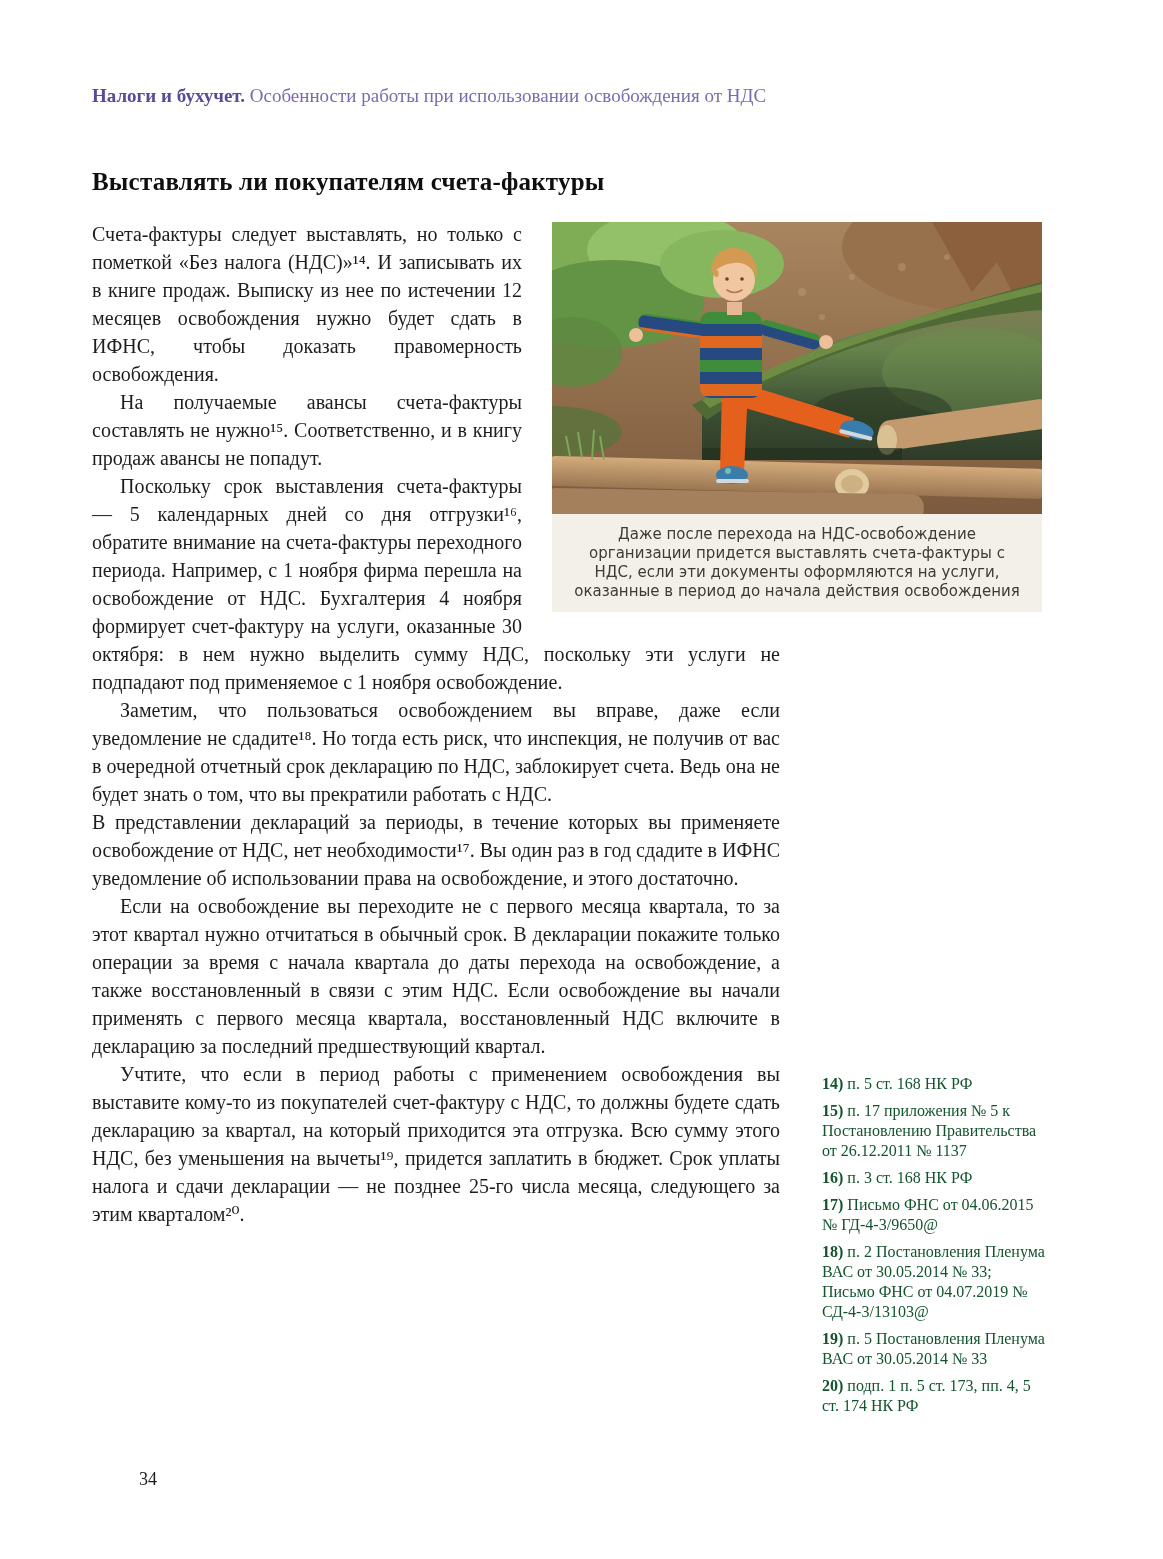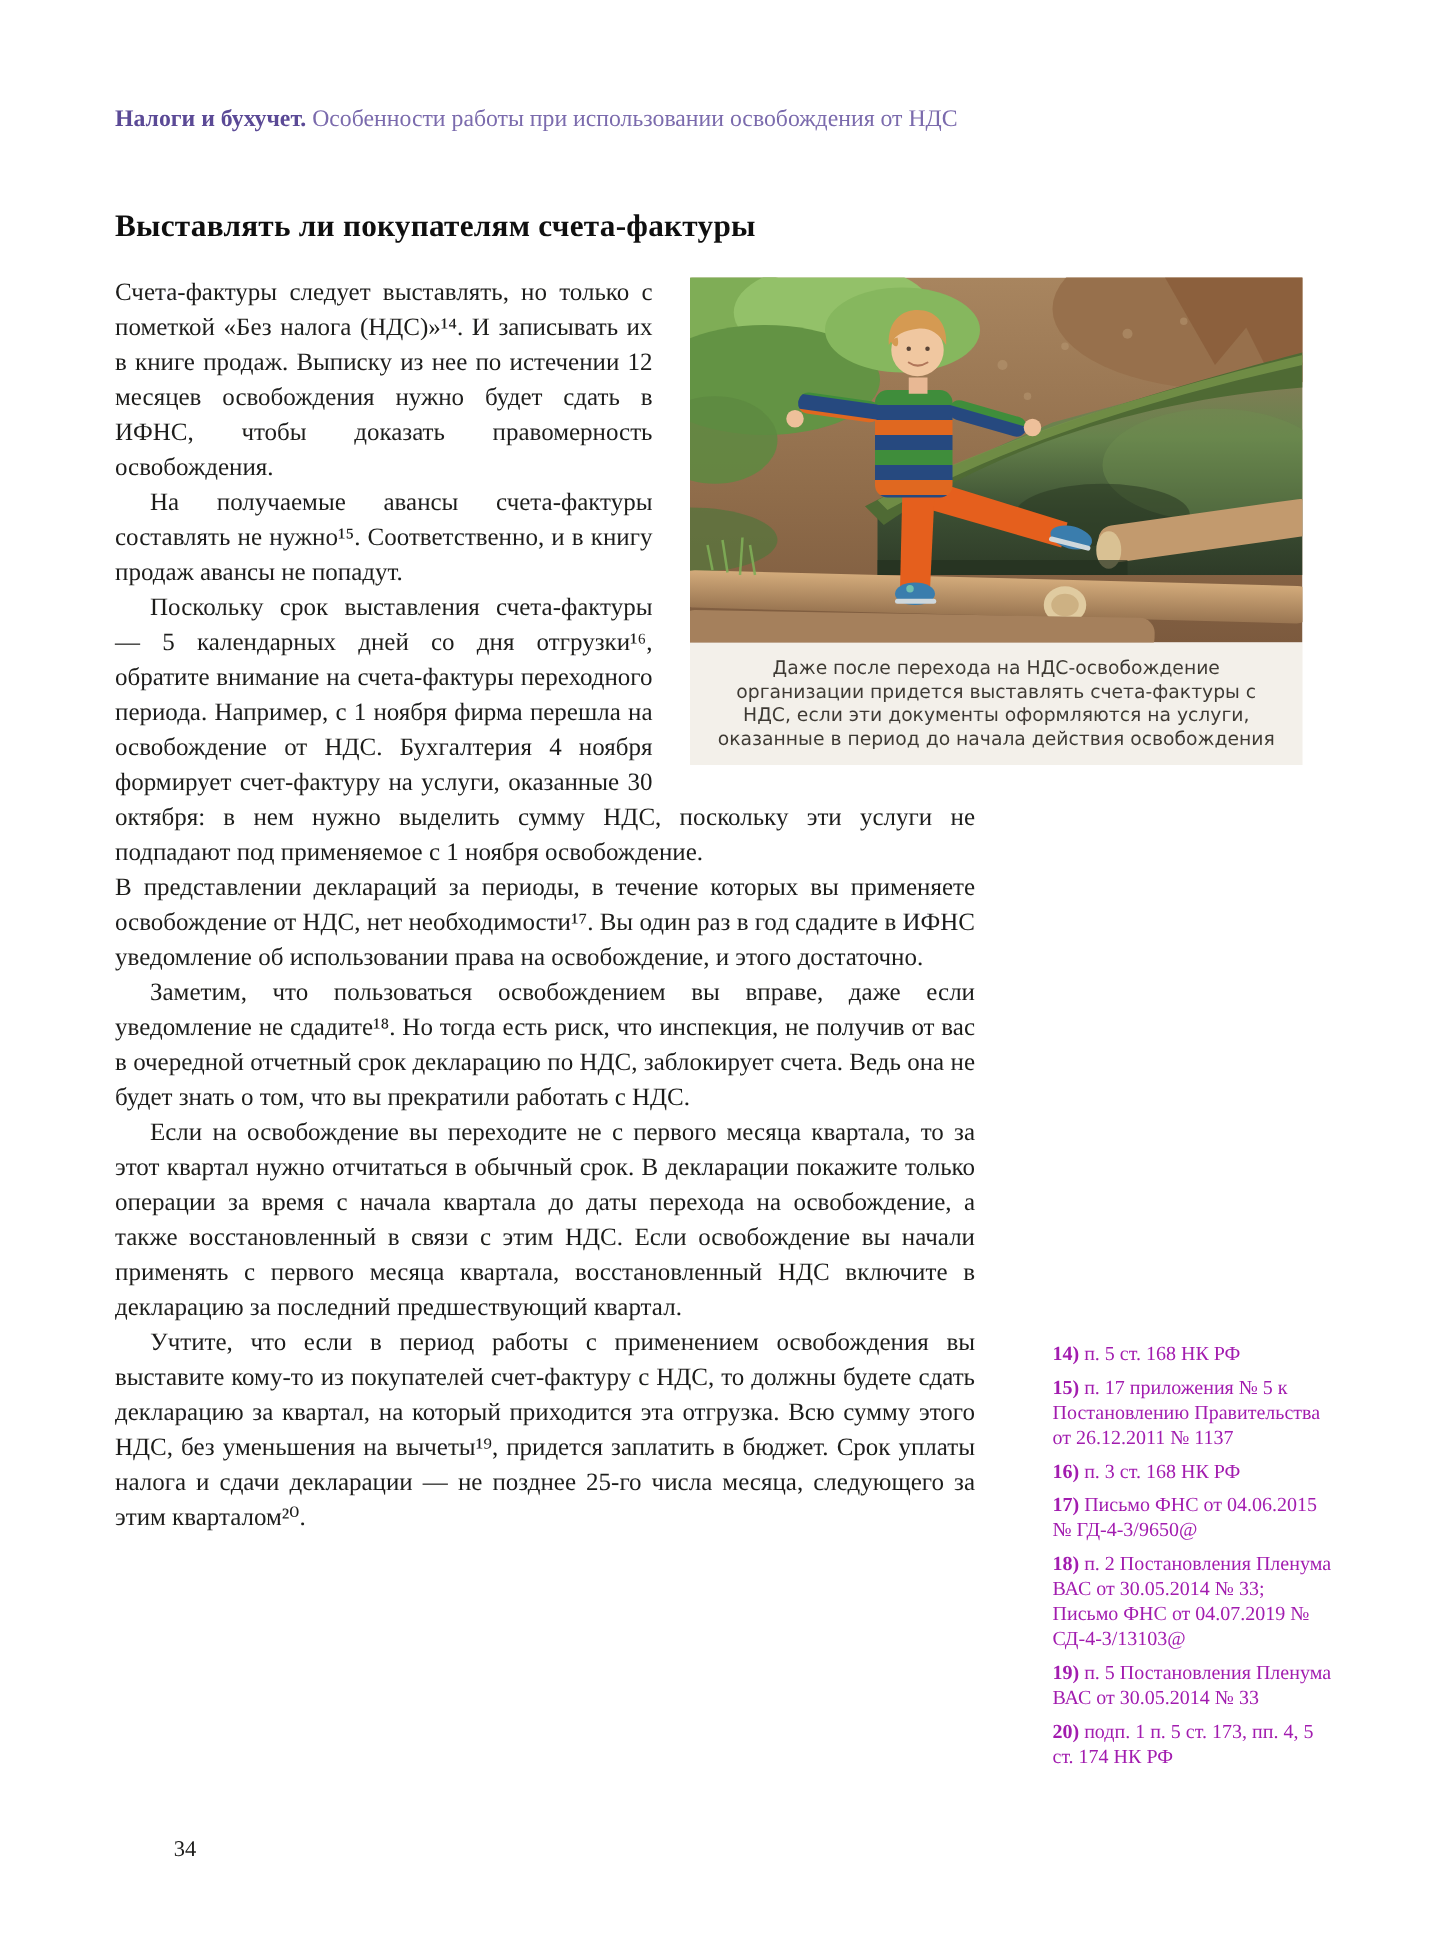--- a/index.html
+++ b/index.html
@@ -58,26 +58,26 @@
     color: #3e3a34;
     font-family: "DejaVu Sans", "Liberation Sans", sans-serif;
     font-size: 15px;
     line-height: 19px;
     padding: 11px 16px;
     text-align: center;
     hyphens: none;
   }
   aside.footnotes {
     position: absolute;
-    left: 842px;
+    left: 822px;
     top: 1074px;
     width: 225px;
     font-size: 16px;
     line-height: 20px;
-    color: #a21caf;
+    color: #14532d;
   }
   aside.footnotes .footnote { margin: 0 0 7px 0; }
   aside.footnotes .footnote b { font-weight: bold; }
   .page-number {
     position: absolute;
     left: 92px;
     top: 1469px;
     font-size: 18px;
     color: #1d1d1b;
     margin-left: 47px;
@@ -202,22 +202,22 @@
         </svg>
         <figcaption class="caption">Даже после перехода на НДС-освобождение организации придется выставлять счета-фактуры с НДС, если эти документы оформляются на услуги, оказанные в период до начала действия освобождения</figcaption>
       </figure>
     <p class="para">Счета-фактуры следует выставлять, но только с пометкой «Без налога (НДС)»¹⁴. И записывать их в книге продаж. Выписку из нее по истечении 12 месяцев освобождения нужно будет сдать в ИФНС, чтобы доказать правомерность освобождения.</p>
         <p class="para indent">На получаемые авансы счета-фактуры составлять не нужно¹⁵. Соответственно, и в книгу продаж авансы не попадут.</p>
         <p class="para indent">Поскольку срок выставления счета-фактуры — 5 календарных дней со дня отгрузки¹⁶, обратите внимание на счета-фактуры переходного периода. Например, с 1 ноября фирма перешла на освобождение от НДС. Бухгалтерия 4 ноября формирует счет-фактуру на услуги, оказанные 30 октября: в нем нужно выделить сумму НДС, поскольку эти услуги не подпадают под применяемое с 1 ноября освобождение.</p>
       </div>
 
 
     <div class="body-col">
+        <p class="para indent">Заметим, что пользоваться освобождением вы вправе, даже если уведомление не сдадите¹⁸. Но тогда есть риск, что инспекция, не получив от вас в очередной отчетный срок декларацию по НДС, заблокирует счета. Ведь она не будет знать о том, что вы прекратили работать с НДС.</p>
         <p class="para">В представлении деклараций за периоды, в течение которых вы применяете освобождение от НДС, нет необходимости¹⁷. Вы один раз в год сдадите в ИФНС уведомление об использовании права на освобождение, и этого достаточно.</p>
-        <p class="para indent">Заметим, что пользоваться освобождением вы вправе, даже если уведомление не сдадите¹⁸. Но тогда есть риск, что инспекция, не получив от вас в очередной отчетный срок декларацию по НДС, заблокирует счета. Ведь она не будет знать о том, что вы прекратили работать с НДС.</p>
         <p class="para indent">Если на освобождение вы переходите не с первого месяца квартала, то за этот квартал нужно отчитаться в обычный срок. В декларации покажите только операции за время с начала квартала до даты перехода на освобождение, а также восстановленный в связи с этим НДС. Если освобождение вы начали применять с первого месяца квартала, восстановленный НДС включите в декларацию за последний предшествующий квартал.</p>
         <p class="para indent">Учтите, что если в период работы с применением освобождения вы выставите кому-то из покупателей счет-фактуру с НДС, то должны будете сдать декларацию за квартал, на который приходится эта отгрузка. Всю сумму этого НДС, без уменьшения на вычеты¹⁹, придется заплатить в бюджет. Срок уплаты налога и сдачи декларации — не позднее 25-го числа месяца, следующего за этим кварталом²⁰.</p>
       </div>
 
   </main>
 
   <aside class="footnotes">
       <div class="footnote"><b>14) </b><span>п. 5 ст. 168 НК РФ</span></div>
       <div class="footnote"><b>15) </b><span>п. 17 приложения № 5 к Постановлению Правительства от 26.12.2011 № 1137</span></div>
       <div class="footnote"><b>16) </b><span>п. 3 ст. 168 НК РФ</span></div>

